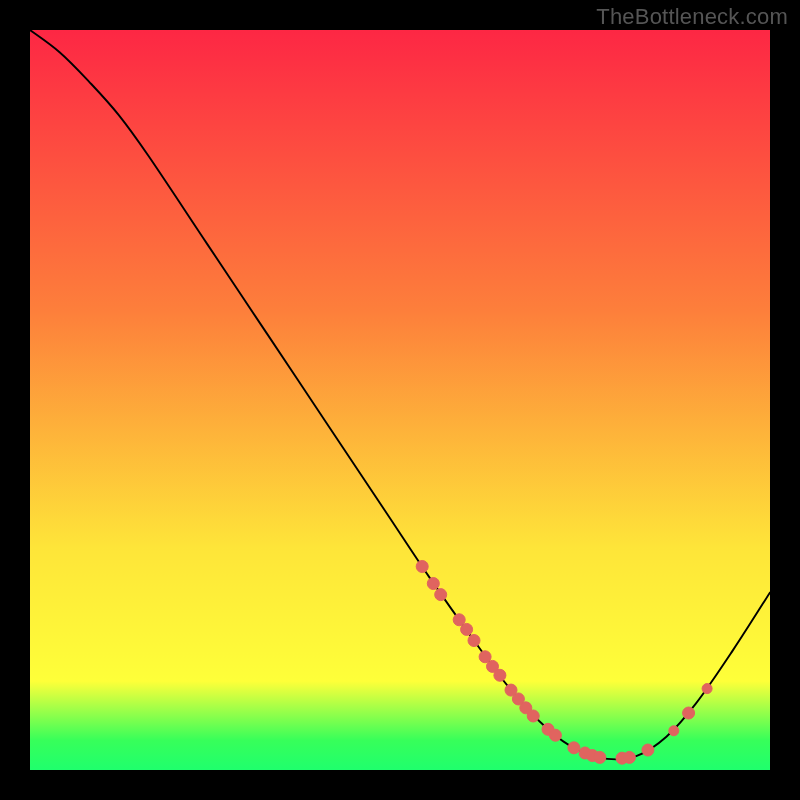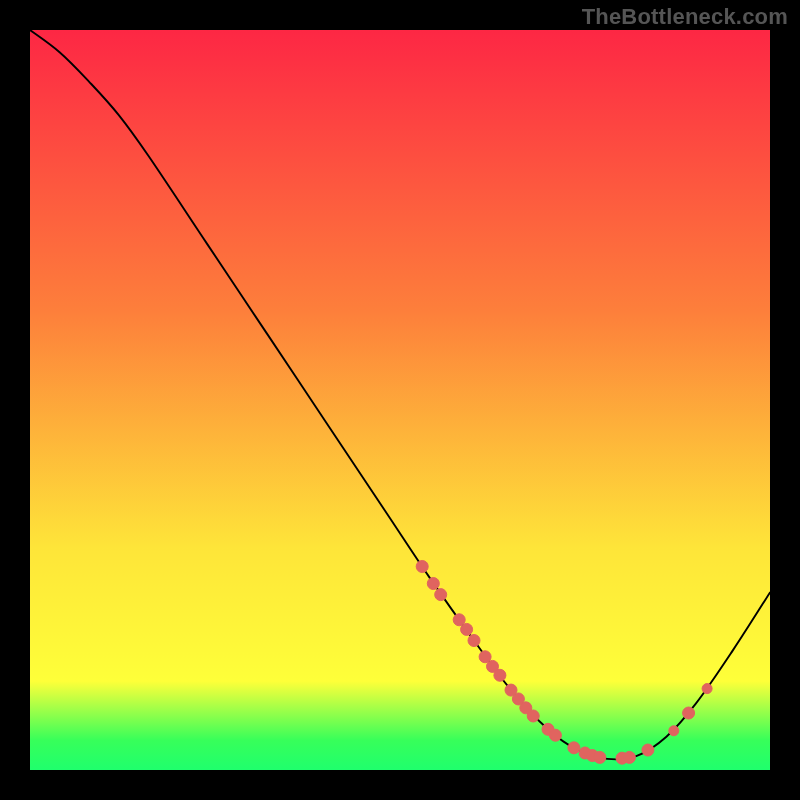--- a/index.html
+++ b/index.html
@@ -18,21 +18,21 @@
     width: 800px;
     height: 800px;
     background: #000000;
   }
   .watermark {
     position: absolute;
     top: 4px;
     right: 12px;
     color: #555555;
     font-size: 22px;
-    font-weight: 700;
+    font-weight: 400;
     letter-spacing: 0.2px;
     z-index: 5;
   }
   .plot-box {
     position: absolute;
     left: 30px;
     top: 30px;
     width: 740px;
     height: 740px;
     overflow: hidden;

